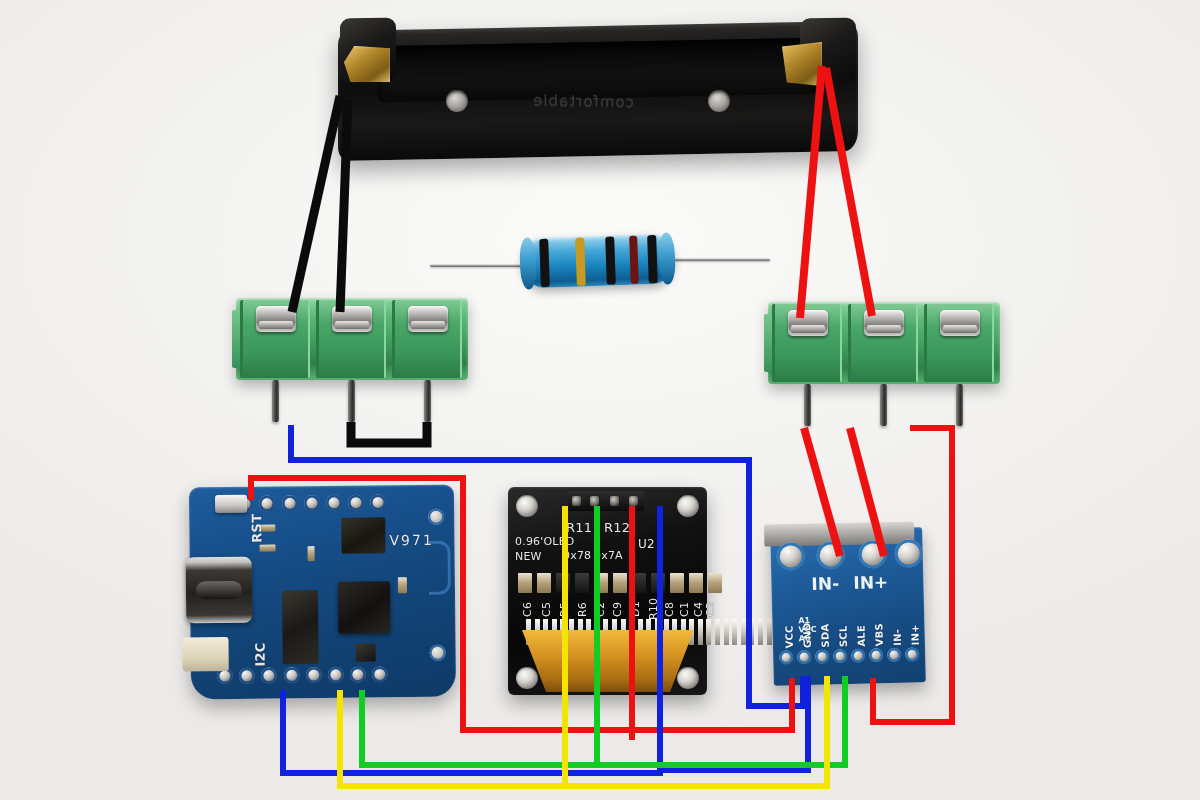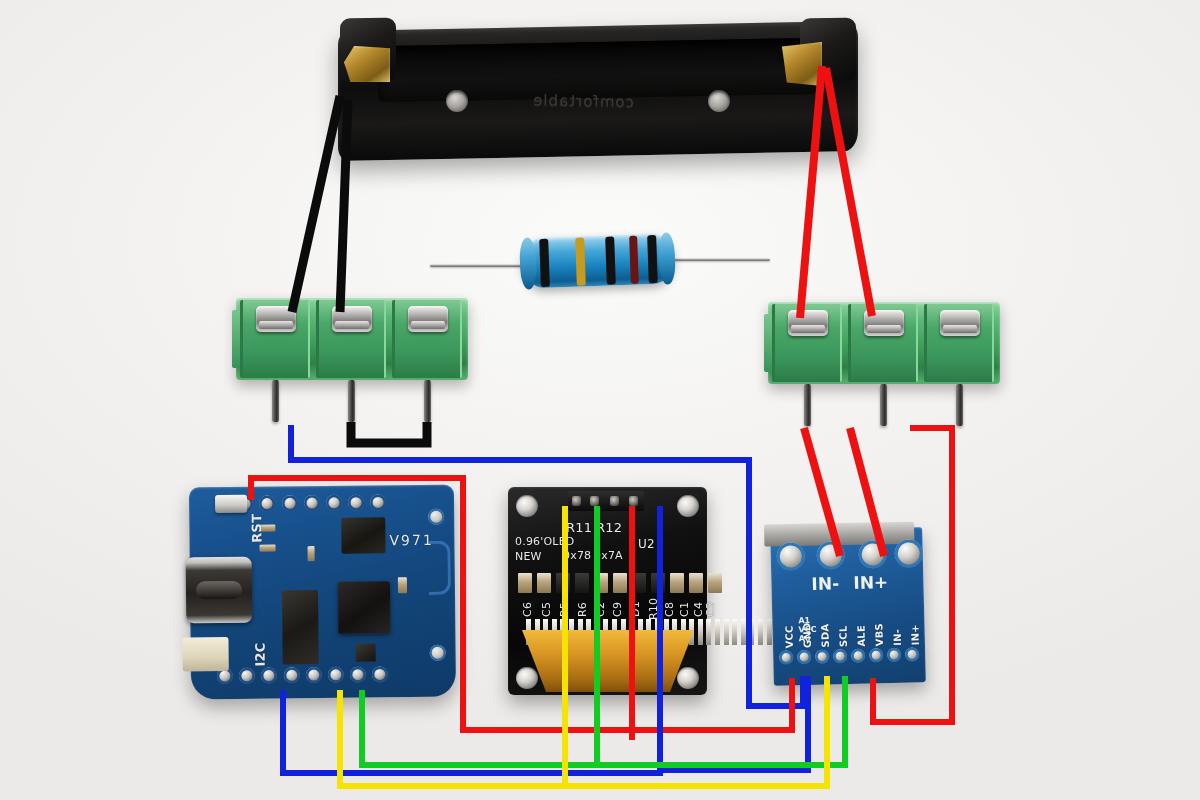--- a/index.html
+++ b/index.html
@@ -387,21 +387,21 @@
     <div class="hdr4">
       <div class="hp" style="left:4px"></div>
       <div class="hp" style="left:22px"></div>
       <div class="hp" style="left:42px"></div>
       <div class="hp" style="left:61px"></div>
     </div>
 
     <span class="lbl" style="left:7px;top:48px;font-size:11px">0.96'OLED</span>
     <span class="lbl" style="left:7px;top:63px;font-size:11px">NEW</span>
     <span class="lbl" style="left:58px;top:33px;font-size:13px">R11</span>
-    <span class="lbl" style="left:88px;top:33px;font-size:13px">R12</span>
+    <span class="lbl" style="left:96px;top:33px;font-size:13px">R12</span>
     <span class="lbl" style="left:55px;top:62px;font-size:11px">0x78</span>
     <span class="lbl" style="left:86px;top:62px;font-size:11px">0x7A</span>
     <span class="lbl" style="left:130px;top:50px;font-size:12px">U2</span>
 
     <div class="smdrow">
       <div class="smd"></div>
       <div class="smd"></div>
       <div class="smd" style="background:linear-gradient(180deg,#3a3a38,#141413)"></div>
       <div class="smd" style="background:linear-gradient(180deg,#3a3a38,#141413)"></div>
       <div class="smd"></div>

